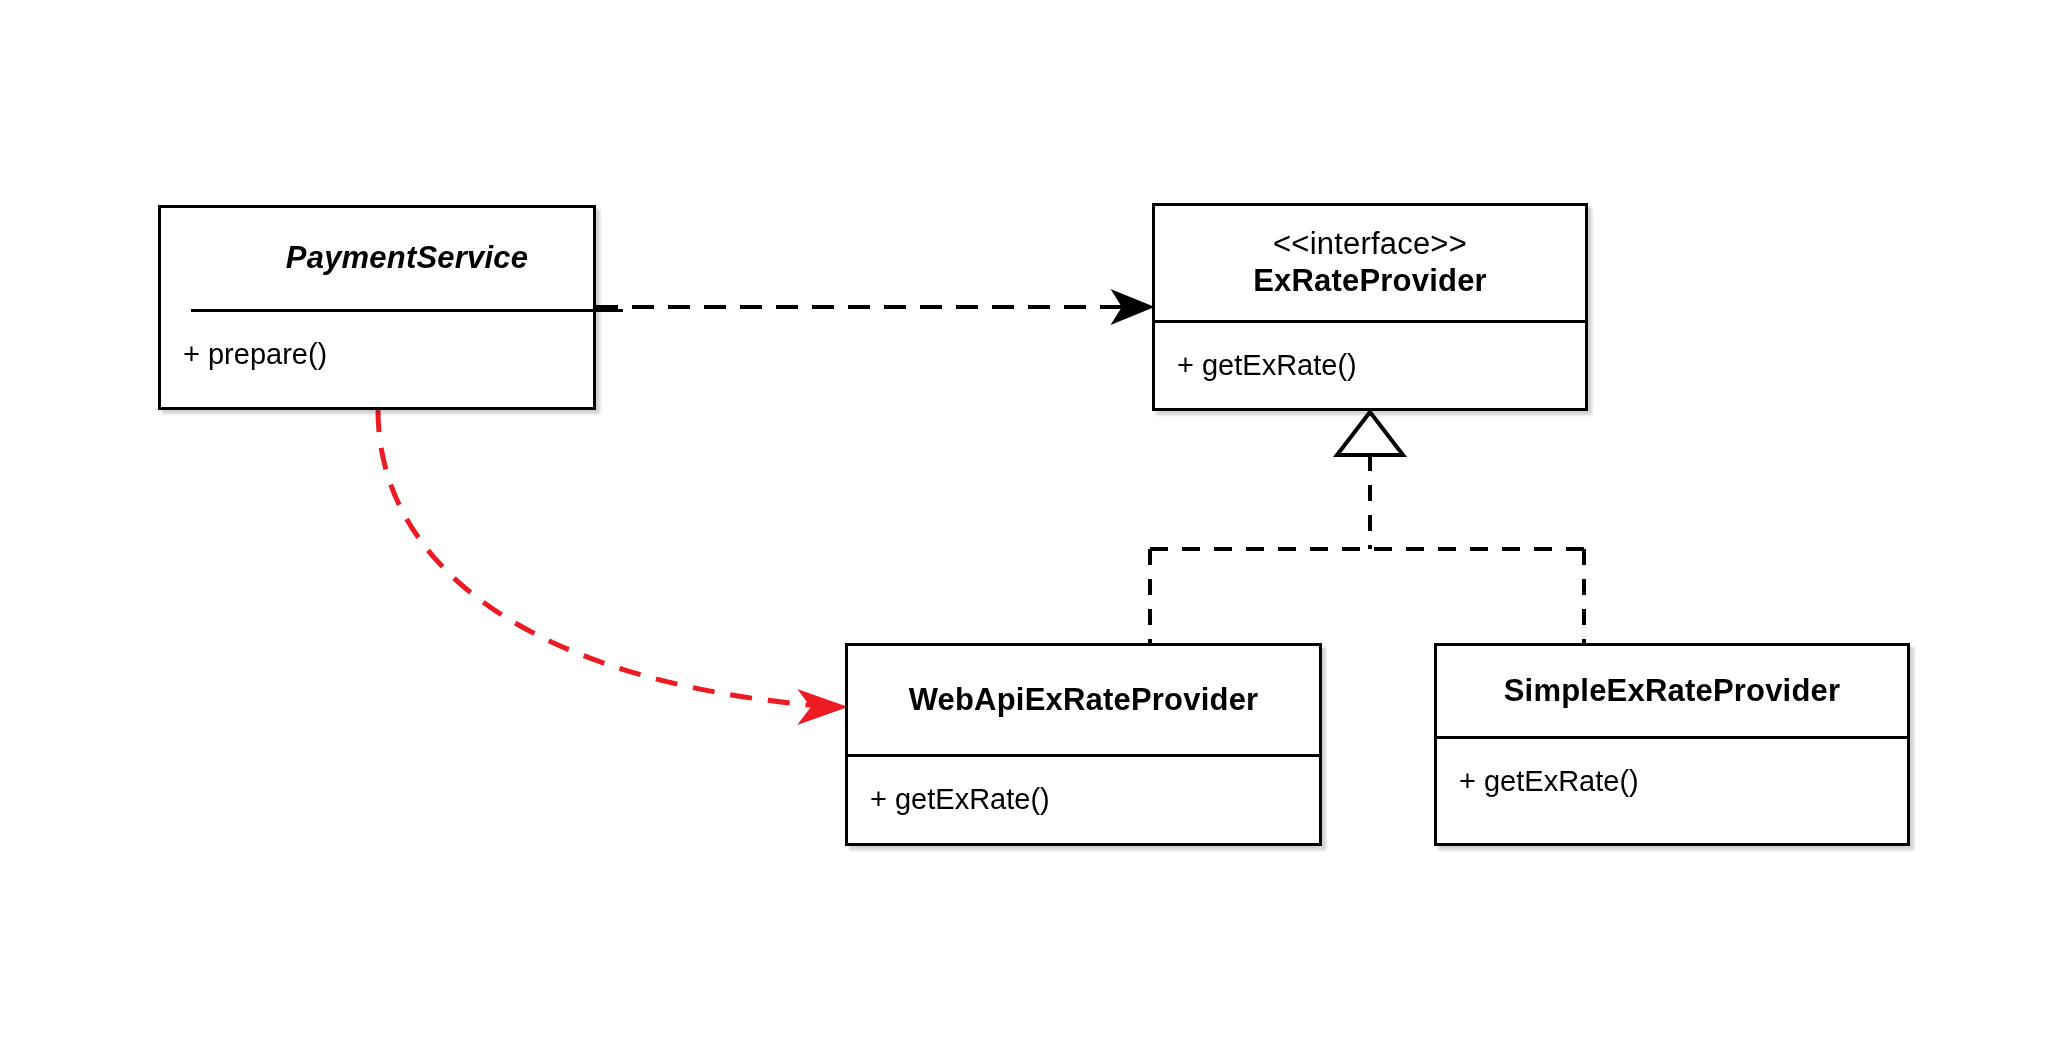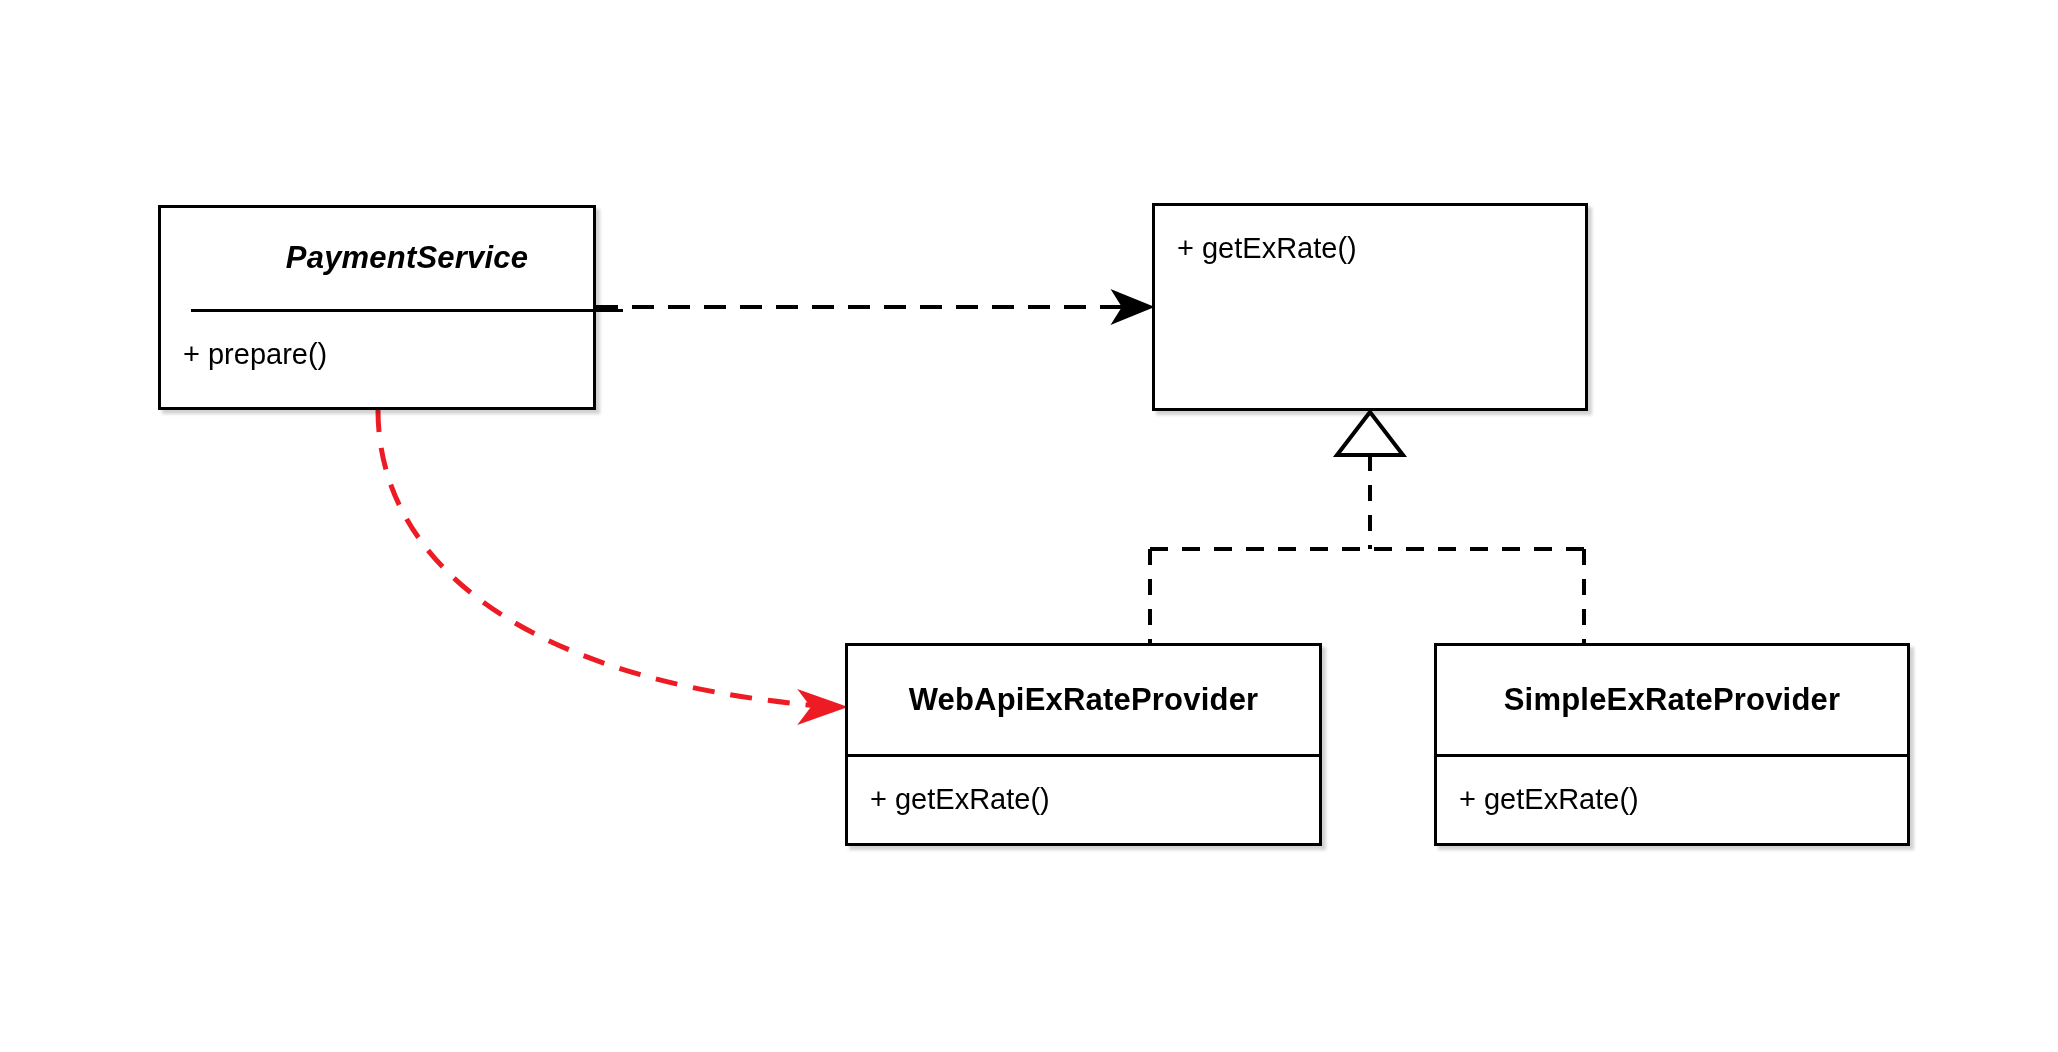--- a/index.html
+++ b/index.html
@@ -79,21 +79,21 @@
 
   #box-exrate-provider { left: 1152px; top: 203px; width: 436px; height: 208px; }
   #box-exrate-provider .box-title { height: 117px; }
   #box-exrate-provider .box-members { height: 85px; }
 
   #box-webapi-exrate-provider { left: 845px; top: 643px; width: 477px; height: 203px; }
   #box-webapi-exrate-provider .box-title { height: 111px; }
   #box-webapi-exrate-provider .box-members { height: 89px; }
 
   #box-simple-exrate-provider { left: 1434px; top: 643px; width: 476px; height: 203px; }
-  #box-simple-exrate-provider .box-title { height: 111px; }
+  #box-simple-exrate-provider .box-title { height: 93px; }
   #box-simple-exrate-provider .box-members { height: 89px; }
 </style>
 </head>
 <body>
 
 <div id="canvas">
 
   <svg id="edges" viewBox="0 0 2058 1052" xmlns="http://www.w3.org/2000/svg">
 
     
@@ -121,20 +121,24 @@
   <div class="uml-box" id="box-payment-service">
     <div class="box-title">
       <div class="cls-name abstract">PaymentService</div>
     </div>
     <div class="box-members">
       <div class="member">+ prepare()</div>
     </div>
   </div>
 
   <div class="uml-box" id="box-exrate-provider">
+    <div class="box-title">
+      <div class="stereotype">&lt;&lt;interface&gt;&gt;</div>
+      <div class="cls-name">ExRateProvider</div>
+    </div>
     <div class="box-members">
       <div class="member">+ getExRate()</div>
     </div>
   </div>
 
   <div class="uml-box" id="box-webapi-exrate-provider">
     <div class="box-title">
       <div class="cls-name">WebApiExRateProvider</div>
     </div>
     <div class="box-members">

